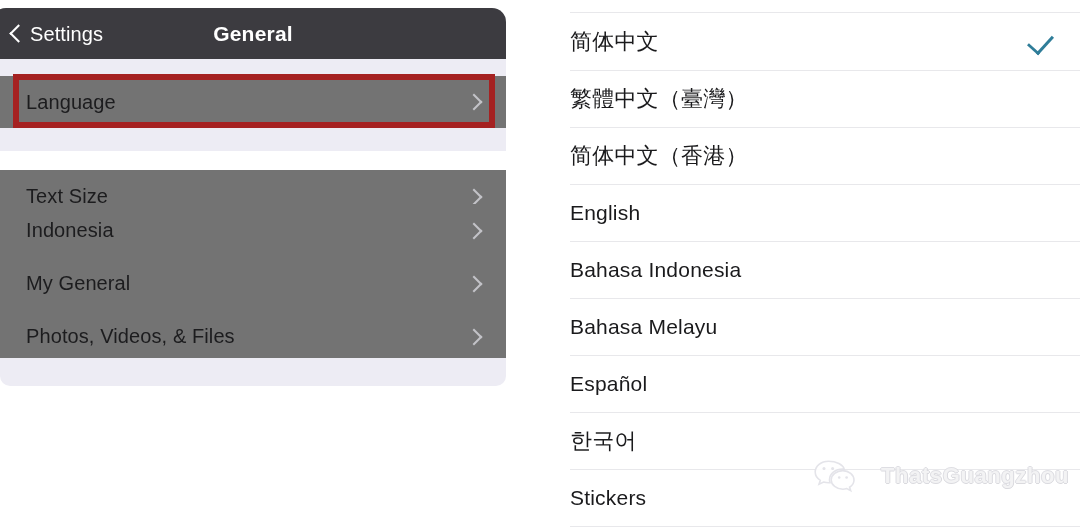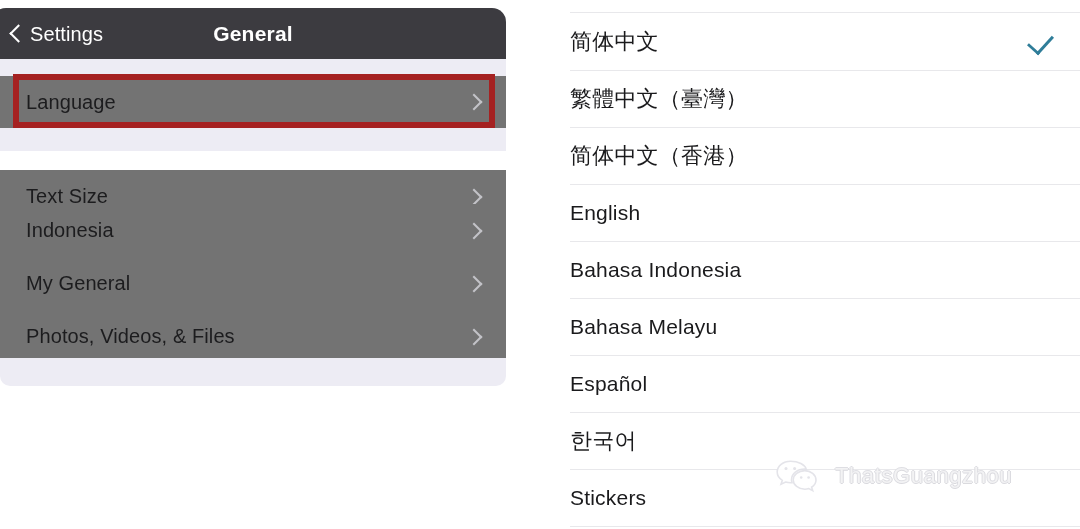--- a/index.html
+++ b/index.html
@@ -199,29 +199,30 @@
     border-bottom: 3.2px solid #2f7d99;
     transform: rotate(-48deg) scaleX(0.95);
   }
 
   
   #l-sep-top { top: 12px; }
 
   
   #watermark {
     position: absolute;
-    left: 775px;
+    left: 813px;
     top: 455px;
     width: 260px;
     height: 42px;
     display: flex;
     align-items: center;
-    gap: 16px;
+    gap: 24px;
     pointer-events: none;
     opacity: 0.92;
+    font-weight: bold;
   }
   #watermark .wm-text {
     color: #f2f2f4;
     font-size: 22px;
     letter-spacing: 0.6px;
     text-shadow:
        0 1px 0 #d7d7dc,
        1px 0 0 #d7d7dc,
       -1px 0 0 #dcdce1,
        0 -1px 0 #dcdce1;

